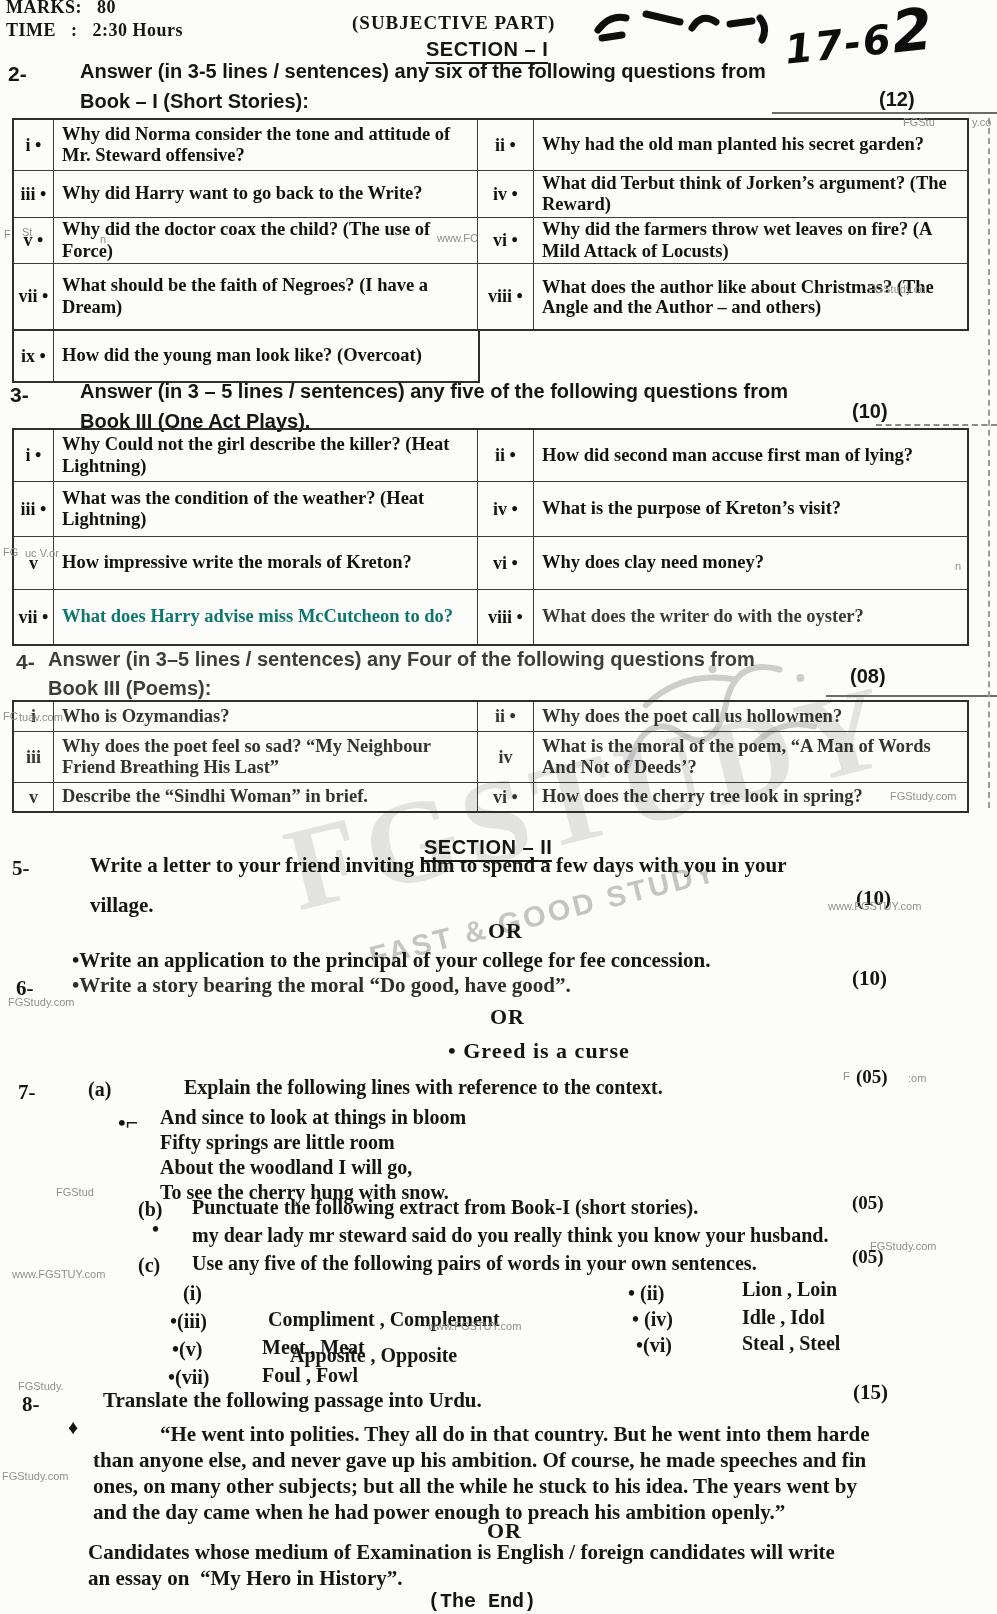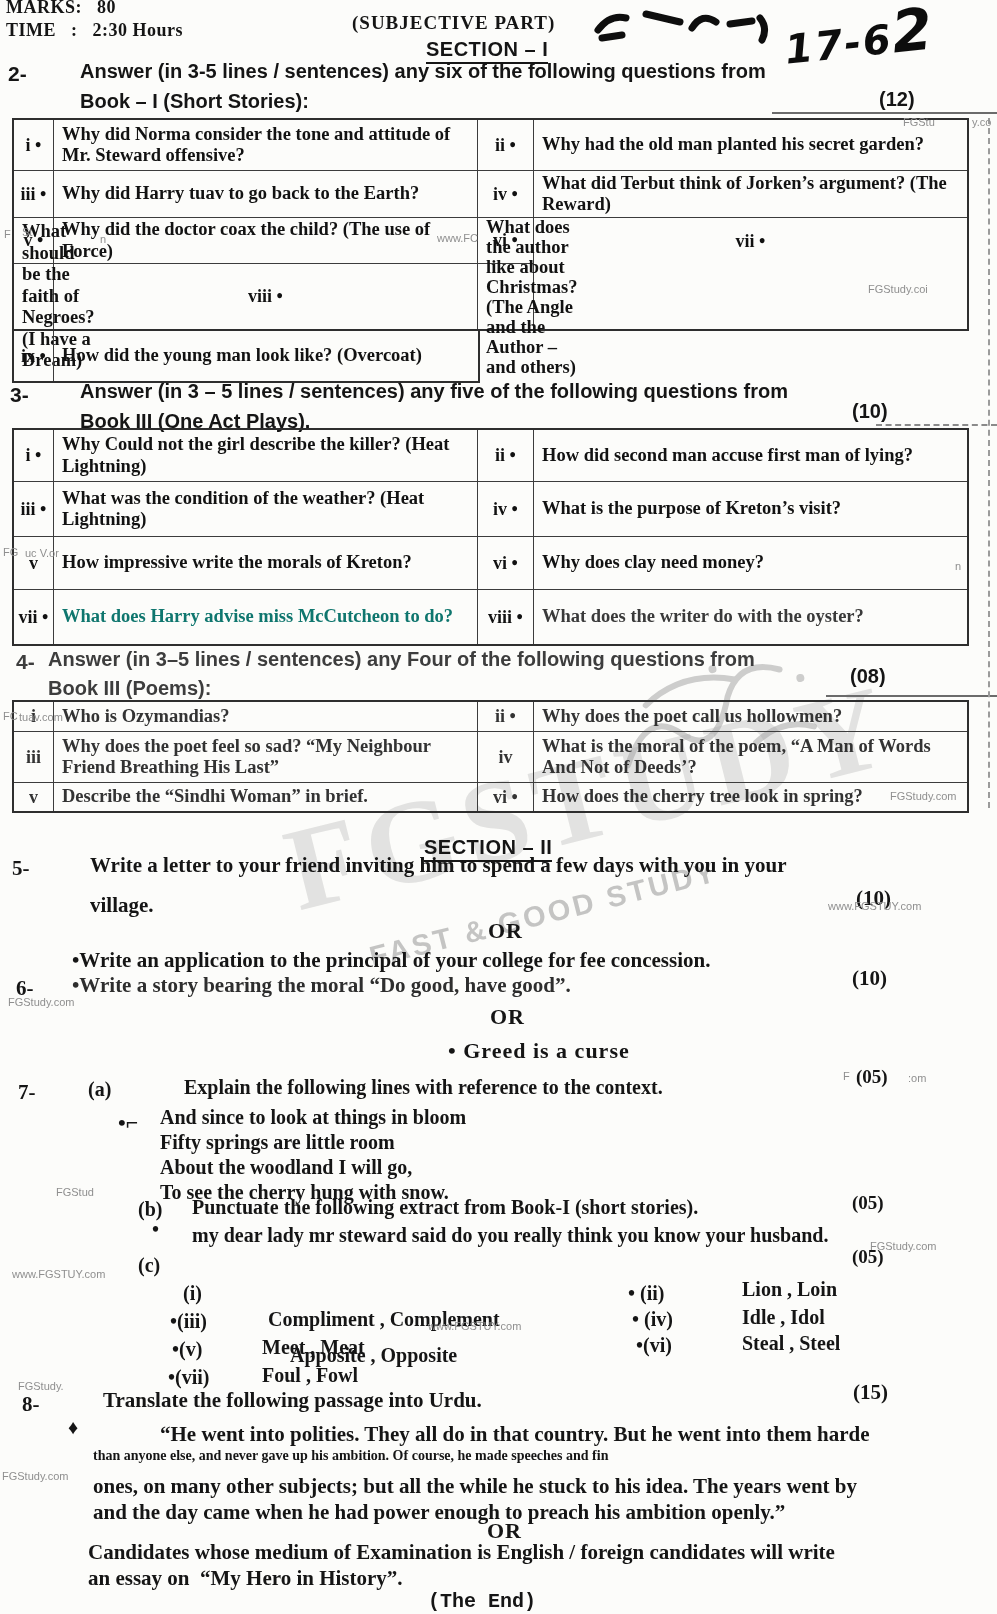--- a/index.html
+++ b/index.html
@@ -106,26 +106,27 @@
   <div class="abs qhead" style="left:80px; top:90px;">Book – I (Short Stories):</div>
   <div class="abs qmarks" style="left:847px; top:88px;margin-left:32px;">(12)</div>
   <div class="hline" style="left:772px; top:112px; width:225px;"></div>
 
   <div class="qtable" style="top:118px; grid-template-rows:51px 47px 46px 65px;">
     <div class="lbl">i •</div>
     <div class="txt">Why did Norma consider the tone and attitude of Mr. Steward offensive?</div>
     <div class="lbl">ii •</div>
     <div class="txt">Why had the old man planted his secret garden?</div>
     <div class="lbl">iii •</div>
-    <div class="txt">Why did Harry tuav to go back to the Earth?</div>
+    <div class="txt">Why did Harry want to go back to the Write?</div>
     <div class="lbl">iv •</div>
     <div class="txt">What did Terbut think of Jorken’s argument? (The Reward)</div>
     <div class="lbl">v •</div>
     <div class="txt">Why did the doctor coax the child? (The use of Force)</div>
     <div class="lbl">vi •</div>
+    <div class="txt">Why did the farmers throw wet leaves on fire? (A Mild Attack of Locusts)</div>
     <div class="lbl lastrow">vii •</div>
     <div class="txt lastrow">What should be the faith of Negroes? (I have a Dream)</div>
     <div class="lbl lastrow">viii •</div>
     <div class="txt lastrow" style="line-height:20px;">What does the author like about Christmas? (The Angle and the Author – and others)</div>
   </div>
 
   <div class="qtable" style="top:329px; width:464px; grid-template-columns:40px 424px; grid-template-rows:50px;">
     <div class="lbl lastrow">ix •</div>
     <div class="txt lastrow" style="border-right:none;">How did the young man look like? (Overcoat)</div>
   </div>
@@ -203,20 +204,21 @@
   <div class="abs body2" style="left:160px; top:1156px;">About the woodland I will go,</div>
   <div class="abs body2" style="left:160px; top:1181px;">To see the cherry hung with snow.</div>
 
   <div class="abs sub-lbl" style="left:138px; top:1198px;">(b)</div>
   <div class="abs bullet" style="left:152px; top:1218px;">•</div>
   <div class="abs body2" style="left:192px; top:1196px;">Punctuate the following extract from Book-I (short stories).</div>
   <div class="abs smarks" style="left:852px; top:1192px; font-size:19px;">(05)</div>
   <div class="abs body2" style="left:192px; top:1224px;">my dear lady mr steward said do you really think you know your husband.</div>
 
   <div class="abs sub-lbl" style="left:138px; top:1254px;">(c)</div>
+  <div class="abs body2" style="left:192px; top:1252px;">Use any five of the following pairs of words in your own sentences.</div>
   <div class="abs smarks" style="left:852px; top:1246px; font-size:19px;">(05)</div>
 
   <div class="abs body2" style="left:183px; top:1282px;">(i)</div>
   <div class="abs body2" style="left:262px; top:1344px;margin-left:28px;">Apposite , Opposite</div>
   <div class="abs body2" style="left:628px; top:1282px;">• (ii)</div>
   <div class="abs body2" style="left:742px; top:1278px;">Lion , Loin</div>
   <div class="abs body2" style="left:170px; top:1310px;">•(iii)</div>
   <div class="abs body2" style="left:268px; top:1308px;">Compliment , Complement</div>
   <div class="abs body2" style="left:632px; top:1308px;">• (iv)</div>
   <div class="abs body2" style="left:742px; top:1306px;">Idle , Idol</div>
@@ -225,21 +227,21 @@
   <div class="abs body2" style="left:636px; top:1334px;">•(vi)</div>
   <div class="abs body2" style="left:742px; top:1332px;">Steal , Steel</div>
   <div class="abs body2" style="left:168px; top:1366px;">•(vii)</div>
   <div class="abs body2" style="left:262px; top:1364px;">Foul , Fowl</div>
 
   <div class="abs qno" style="left:22px; top:1392px; font-family:'Liberation Serif',serif;">8-</div>
   <div class="abs body1" style="left:103px; top:1388px;">Translate the following passage into Urdu.</div>
   <div class="abs smarks" style="left:853px; top:1380px;">(15)</div>
   <div class="abs bullet" style="left:68px; top:1416px;">♦</div>
   <div class="abs body2" style="left:160px; top:1422px; font-size:21px;">“He went into polities. They all do in that country. But he went into them harde</div>
-  <div class="abs body2" style="left:93px;  top:1448px; font-size:14px;">than anyone else, and never gave up his ambition. Of course, he made speeches and fin</div>
+  <div class="abs body2" style="left:93px;  top:1448px; font-size:21px;">than anyone else, and never gave up his ambition. Of course, he made speeches and fin</div>
   <div class="abs body2" style="left:93px;  top:1474px; font-size:21px;">ones, on many other subjects; but all the while he stuck to his idea. The years went by</div>
   <div class="abs body2" style="left:93px;  top:1500px; font-size:21px;">and the day came when he had power enough to preach his ambition openly.”</div>
   <div class="abs ormark" style="left:487px; top:1518px;">OR</div>
   <div class="abs body1" style="left:88px; top:1540px;text-align:center;">Candidates whose medium of Examination is English / foreign candidates will write</div>
   <div class="abs body1" style="left:88px; top:1566px; white-space:pre;">an essay on  “My Hero in History”.</div>
   <div class="abs mono" style="left:428px; top:1590px;">(The End)</div>
 
   <span class="wm" style="left:903px; top:116px;">FGStu</span>
   <span class="wm" style="left:972px; top:116px;">y.co</span>
   <span class="wm" style="left:4px;   top:228px;">F</span>

